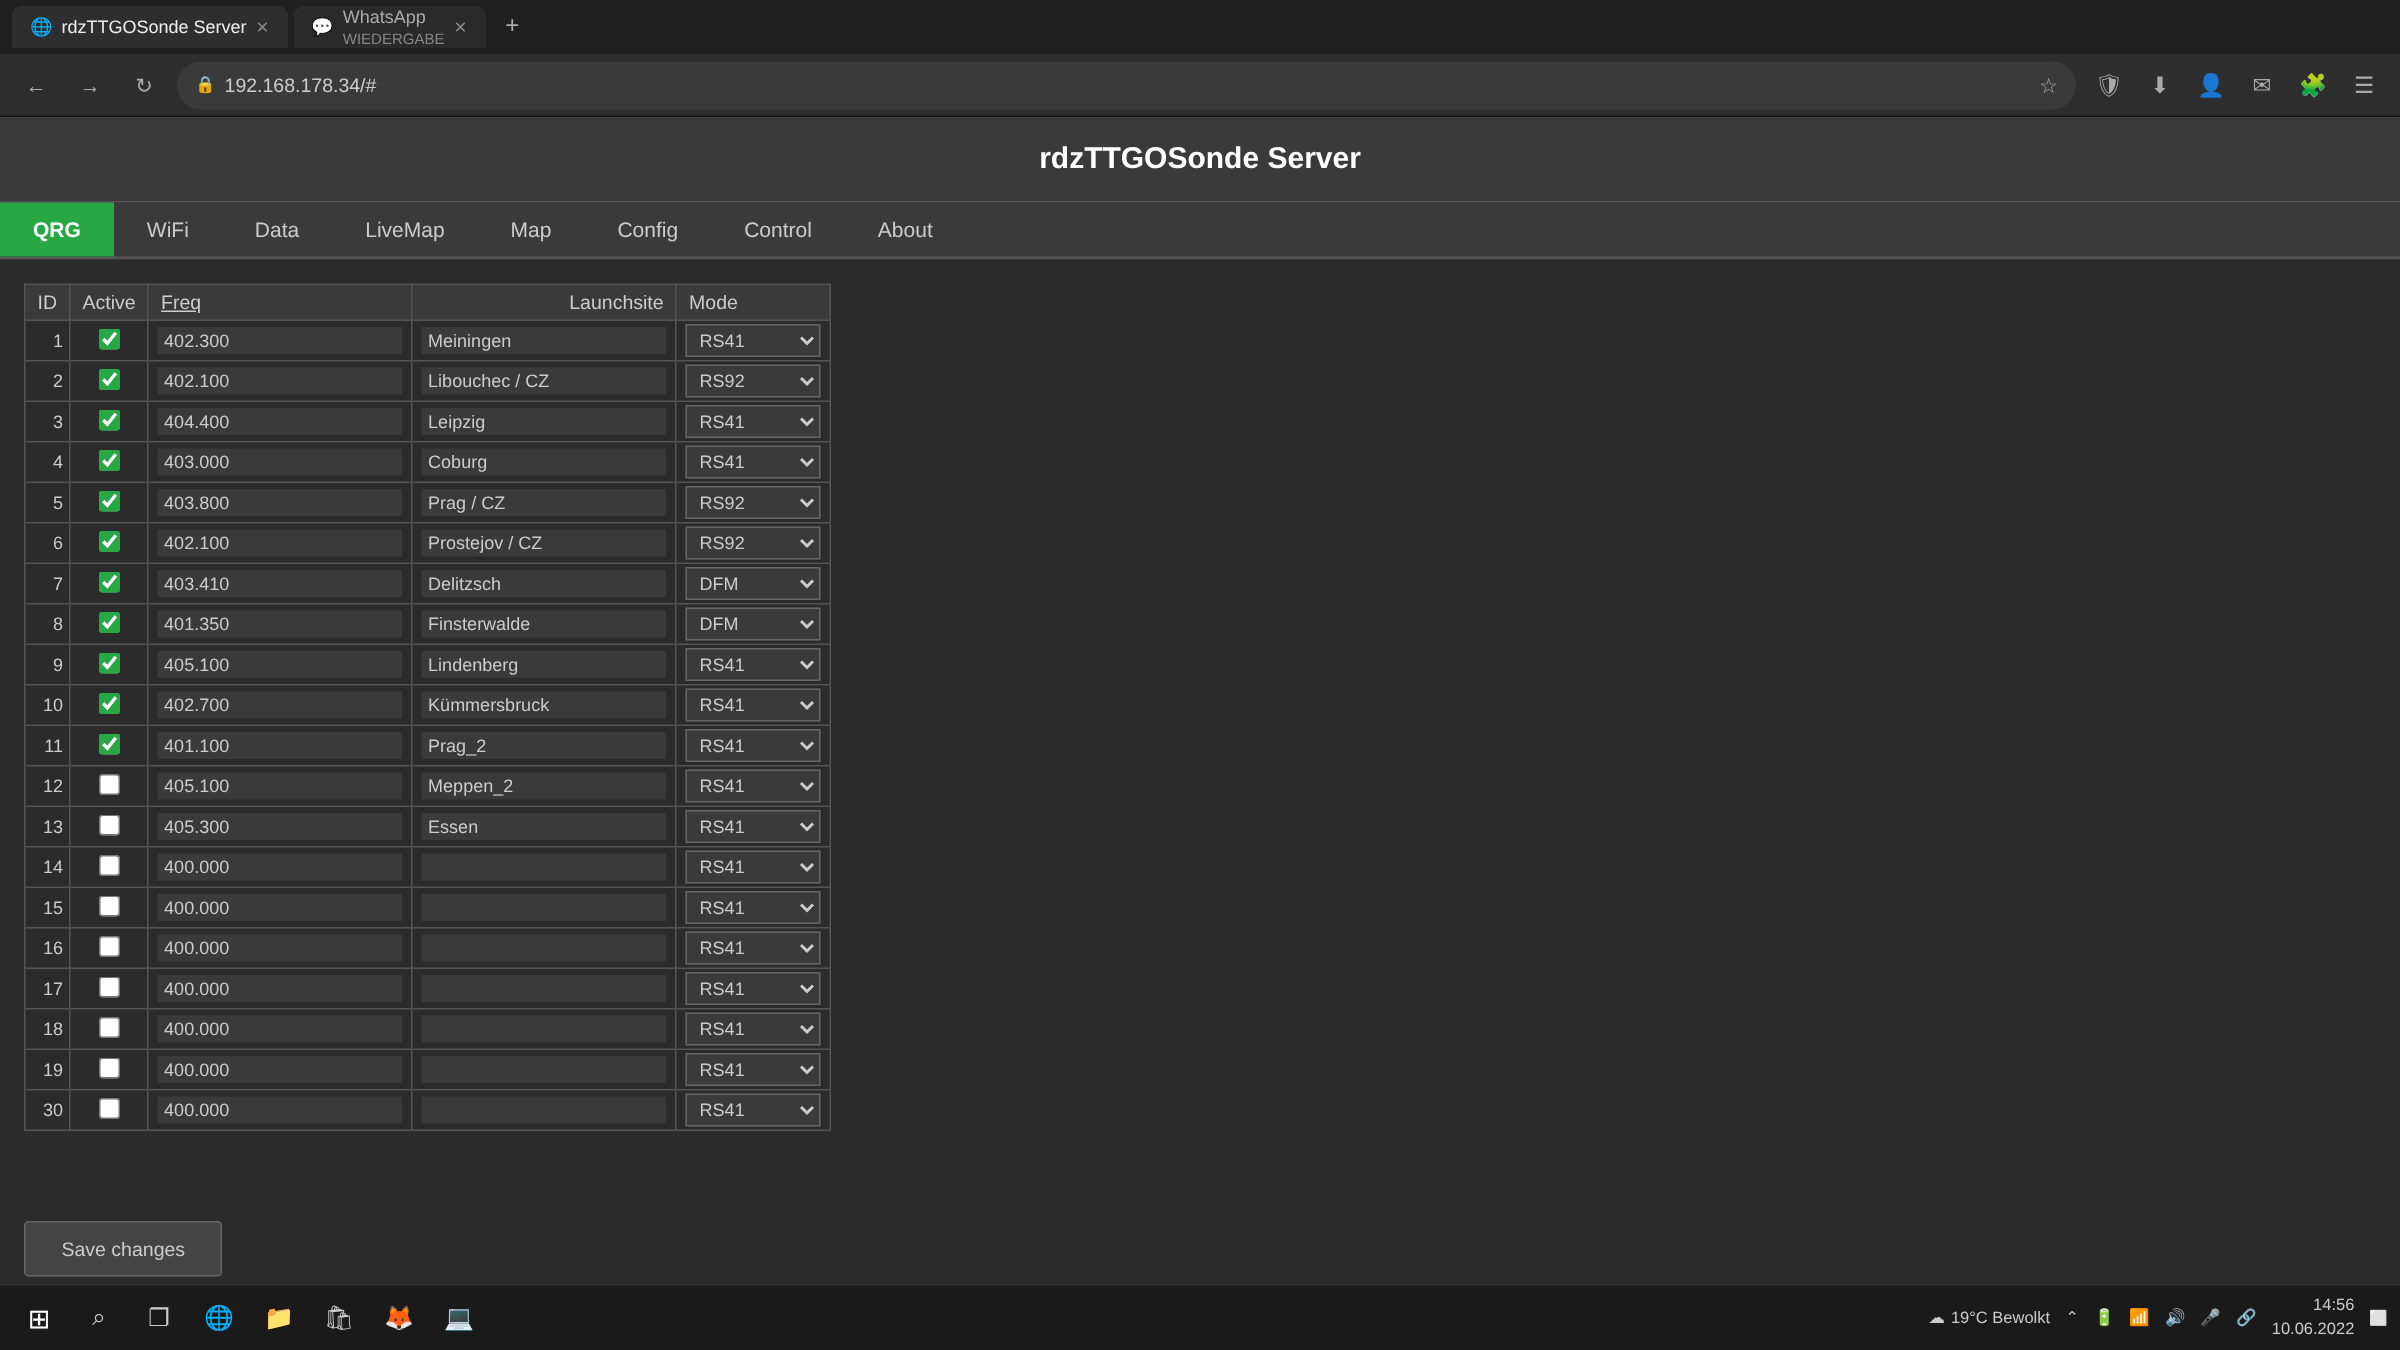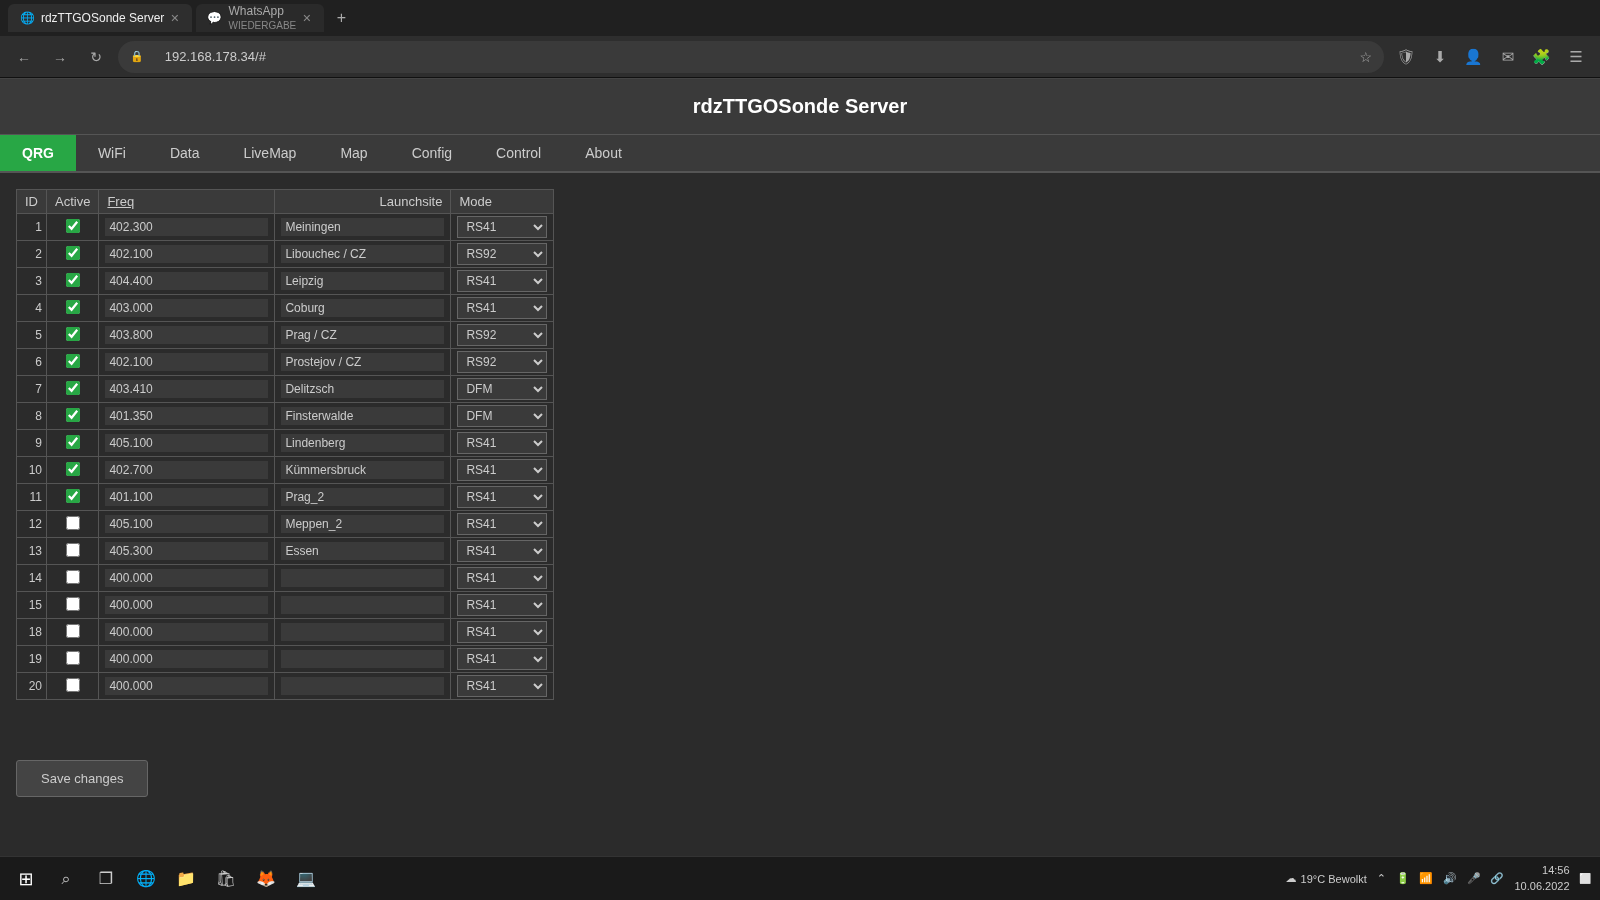--- a/index.html
+++ b/index.html
@@ -84,21 +84,21 @@
       align-items: center;
       background: #3a3a3a;
       border-radius: 20px;
       padding: 0 12px;
       height: 32px;
       gap: 6px;
       color: #ccc;
       font-size: 13px;
     }
     .address-lock { font-size: 11px; color: #aaa; }
-    .address-text { flex: 1; margin-left: 15px; }
+    .address-text { flex: 1; }
     .address-star { color: #aaa; font-size: 14px; }
     .nav-actions {
       display: flex;
       gap: 6px;
       align-items: center;
     }
     .nav-action-btn {
       width: 28px;
       height: 28px;
       display: flex;
@@ -436,35 +436,49 @@
           <td class="col-mode"><select><option value="RS41">RS41</option><option value="RS92">RS92</option><option value="DFM">DFM</option><option value="M10">M10</option><option value="M20">M20</option><option value="IMET">IMET</option></select></td>
         </tr>
         <tr>
           <td class="col-id">15</td>
           <td class="col-active"><input type="checkbox" style=""></td>
           <td class="col-freq"><input type="text" value="400.000" style=""></td>
           <td class="col-launch"><input type="text" style=""></td>
           <td class="col-mode"><select><option value="RS41">RS41</option><option value="RS92">RS92</option><option value="DFM">DFM</option><option value="M10">M10</option><option value="M20">M20</option><option value="IMET">IMET</option></select></td>
         </tr>
         <tr>
+          <td class="col-id">16</td>
+          <td class="col-active"><input type="checkbox" style=""></td>
+          <td class="col-freq"><input type="text" value="400.000" style=""></td>
+          <td class="col-launch"><input type="text" style=""></td>
+          <td class="col-mode"><select><option value="RS41">RS41</option><option value="RS92">RS92</option><option value="DFM">DFM</option><option value="M10">M10</option><option value="M20">M20</option><option value="IMET">IMET</option></select></td>
+        </tr>
+        <tr>
+          <td class="col-id">17</td>
+          <td class="col-active"><input type="checkbox" style=""></td>
+          <td class="col-freq"><input type="text" value="400.000" style=""></td>
+          <td class="col-launch"><input type="text" style=""></td>
+          <td class="col-mode"><select><option value="RS41">RS41</option><option value="RS92">RS92</option><option value="DFM">DFM</option><option value="M10">M10</option><option value="M20">M20</option><option value="IMET">IMET</option></select></td>
+        </tr>
+        <tr>
           <td class="col-id">18</td>
           <td class="col-active"><input type="checkbox" style=""></td>
           <td class="col-freq"><input type="text" value="400.000" style=""></td>
           <td class="col-launch"><input type="text" style=""></td>
           <td class="col-mode"><select><option value="RS41">RS41</option><option value="RS92">RS92</option><option value="DFM">DFM</option><option value="M10">M10</option><option value="M20">M20</option><option value="IMET">IMET</option></select></td>
         </tr>
         <tr>
           <td class="col-id">19</td>
           <td class="col-active"><input type="checkbox" style=""></td>
           <td class="col-freq"><input type="text" value="400.000" style=""></td>
           <td class="col-launch"><input type="text" style=""></td>
           <td class="col-mode"><select><option value="RS41">RS41</option><option value="RS92">RS92</option><option value="DFM">DFM</option><option value="M10">M10</option><option value="M20">M20</option><option value="IMET">IMET</option></select></td>
         </tr>
         <tr>
-          <td class="col-id">20</td>
+          <td class="col-id">30</td>
           <td class="col-active"><input type="checkbox" style=""></td>
           <td class="col-freq"><input type="text" value="400.000" style=""></td>
           <td class="col-launch"><input type="text" style=""></td>
           <td class="col-mode"><select><option value="RS41">RS41</option><option value="RS92">RS92</option><option value="DFM">DFM</option><option value="M10">M10</option><option value="M20">M20</option><option value="IMET">IMET</option></select></td>
         </tr>
       </tbody>
   </table>
 
   <button class="save-btn">Save changes</button>
 </div>

